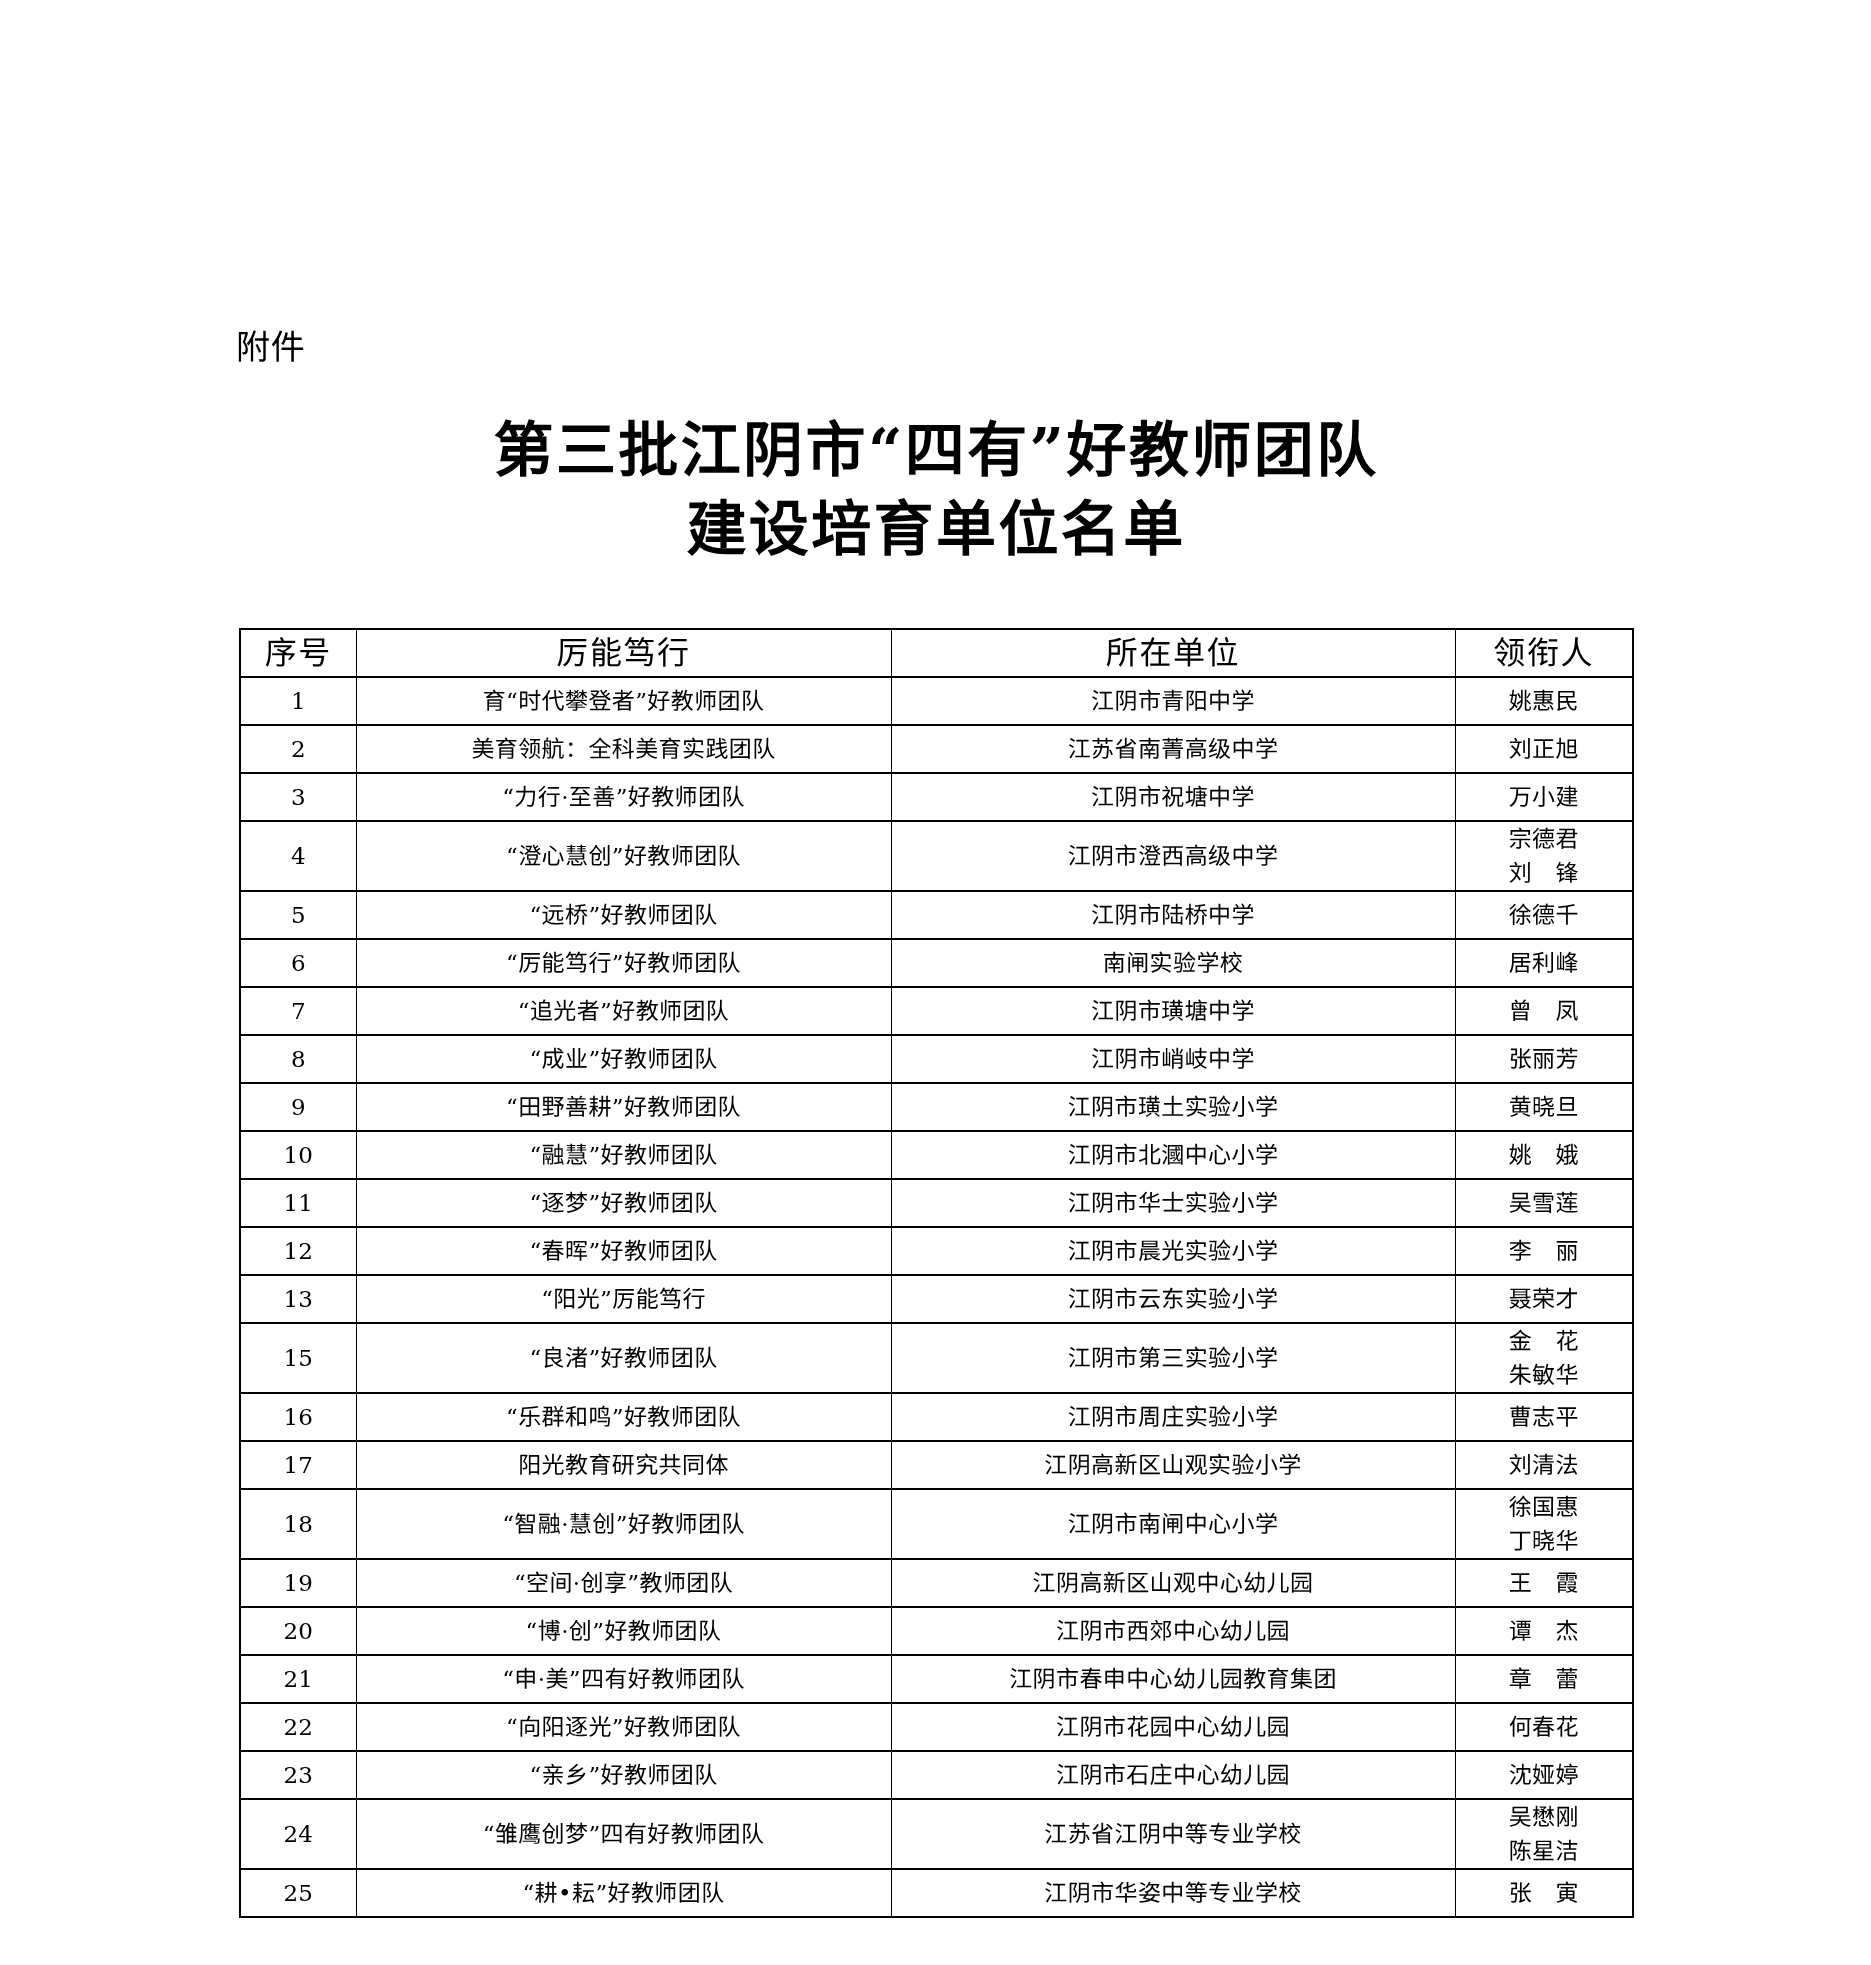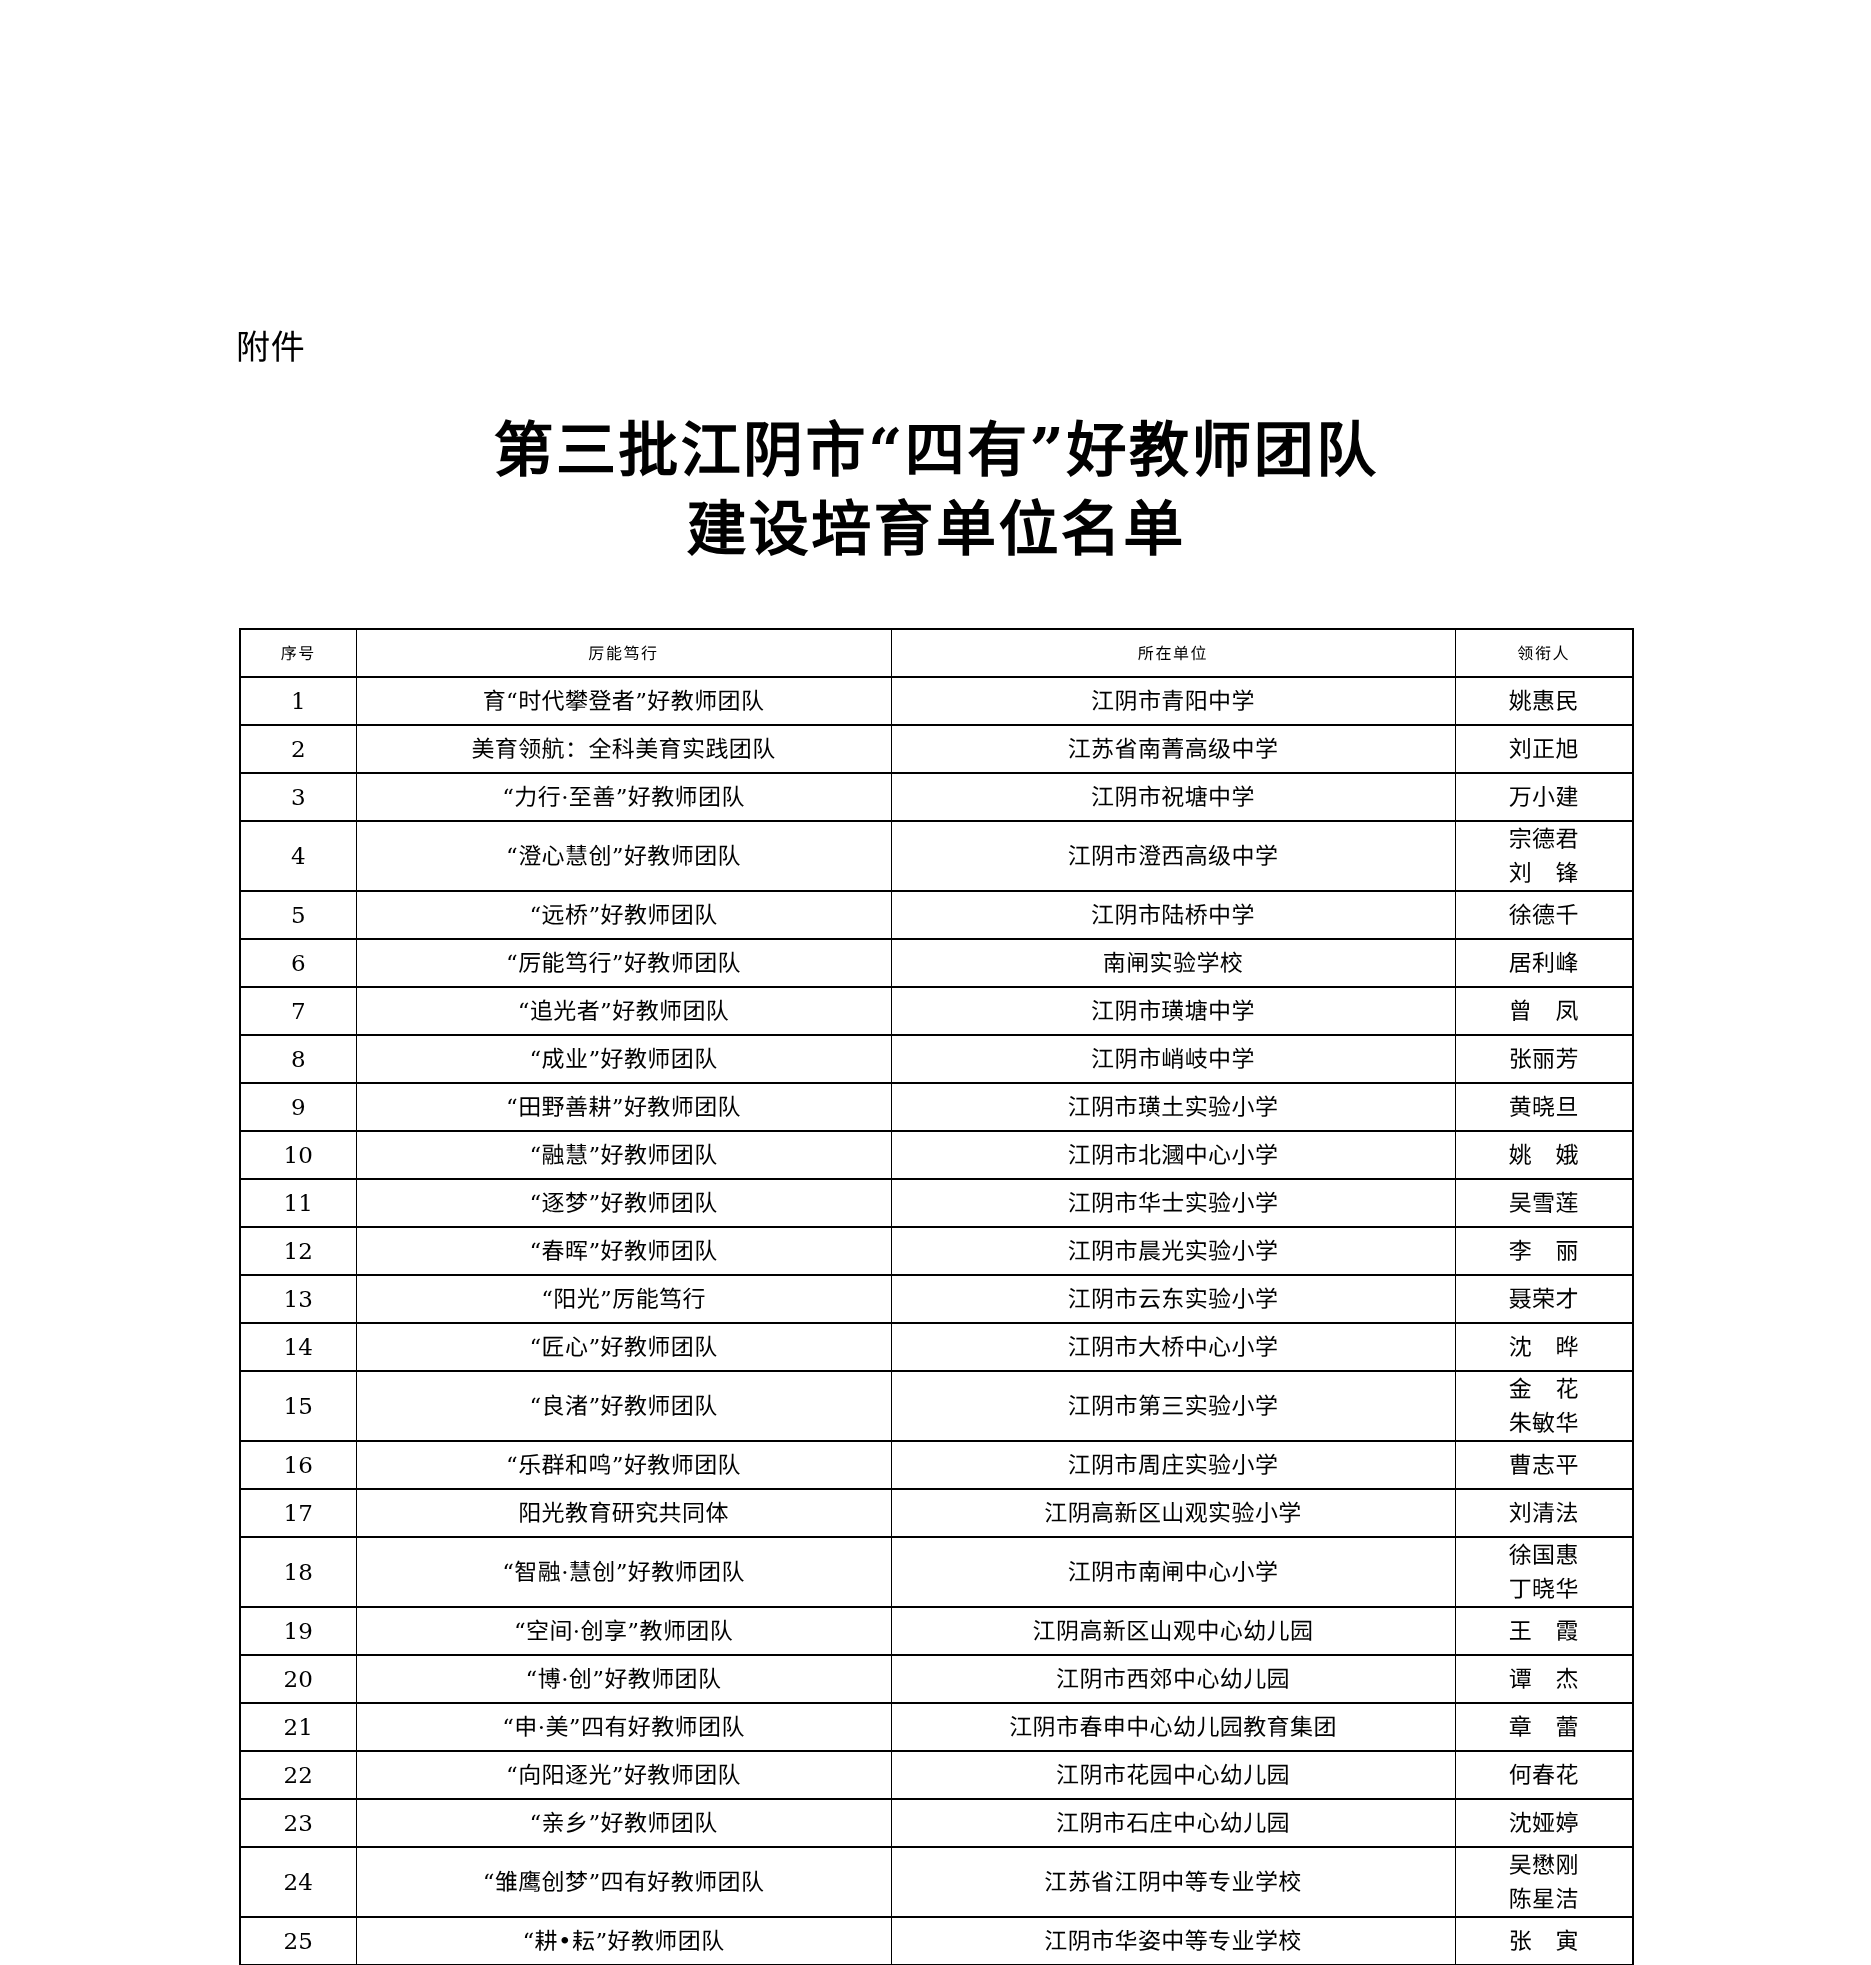--- a/index.html
+++ b/index.html
@@ -89,21 +89,21 @@
     font-size: 23px;
     line-height: 31px;
   }
   table.listing {
     border: 2.4px solid #000;
   }
 
   
   table.listing thead th {
     height: 46px;
-    font-size: 16px;
+    font-size: 32px;
     letter-spacing: 1.6px;
   }
   thead th.h-idx  { letter-spacing: 0.8px; }
 
   
   table.listing tbody td {
     height: 46px;
   }
   td.idx {
     font-size: 23.6px;
@@ -228,26 +228,20 @@
             <td class="team">“春晖”好教师团队</td>
             <td class="unit">江阴市晨光实验小学</td>
             <td class="lead">李　丽</td>
           </tr>
           <tr>
             <td class="idx">13</td>
             <td class="team">“阳光”厉能笃行</td>
             <td class="unit">江阴市云东实验小学</td>
             <td class="lead">聂荣才</td>
           </tr>
-          <tr>
-            <td class="idx">14</td>
-            <td class="team">“匠心”好教师团队</td>
-            <td class="unit">江阴市大桥中心小学</td>
-            <td class="lead">沈　晔</td>
-          </tr>
           <tr class="tall">
             <td class="idx">15</td>
             <td class="team">“良渚”好教师团队</td>
             <td class="unit">江阴市第三实验小学</td>
             <td class="lead">金　花
 朱敏华</td>
           </tr>
           <tr>
             <td class="idx">16</td>
             <td class="team">“乐群和鸣”好教师团队</td>

